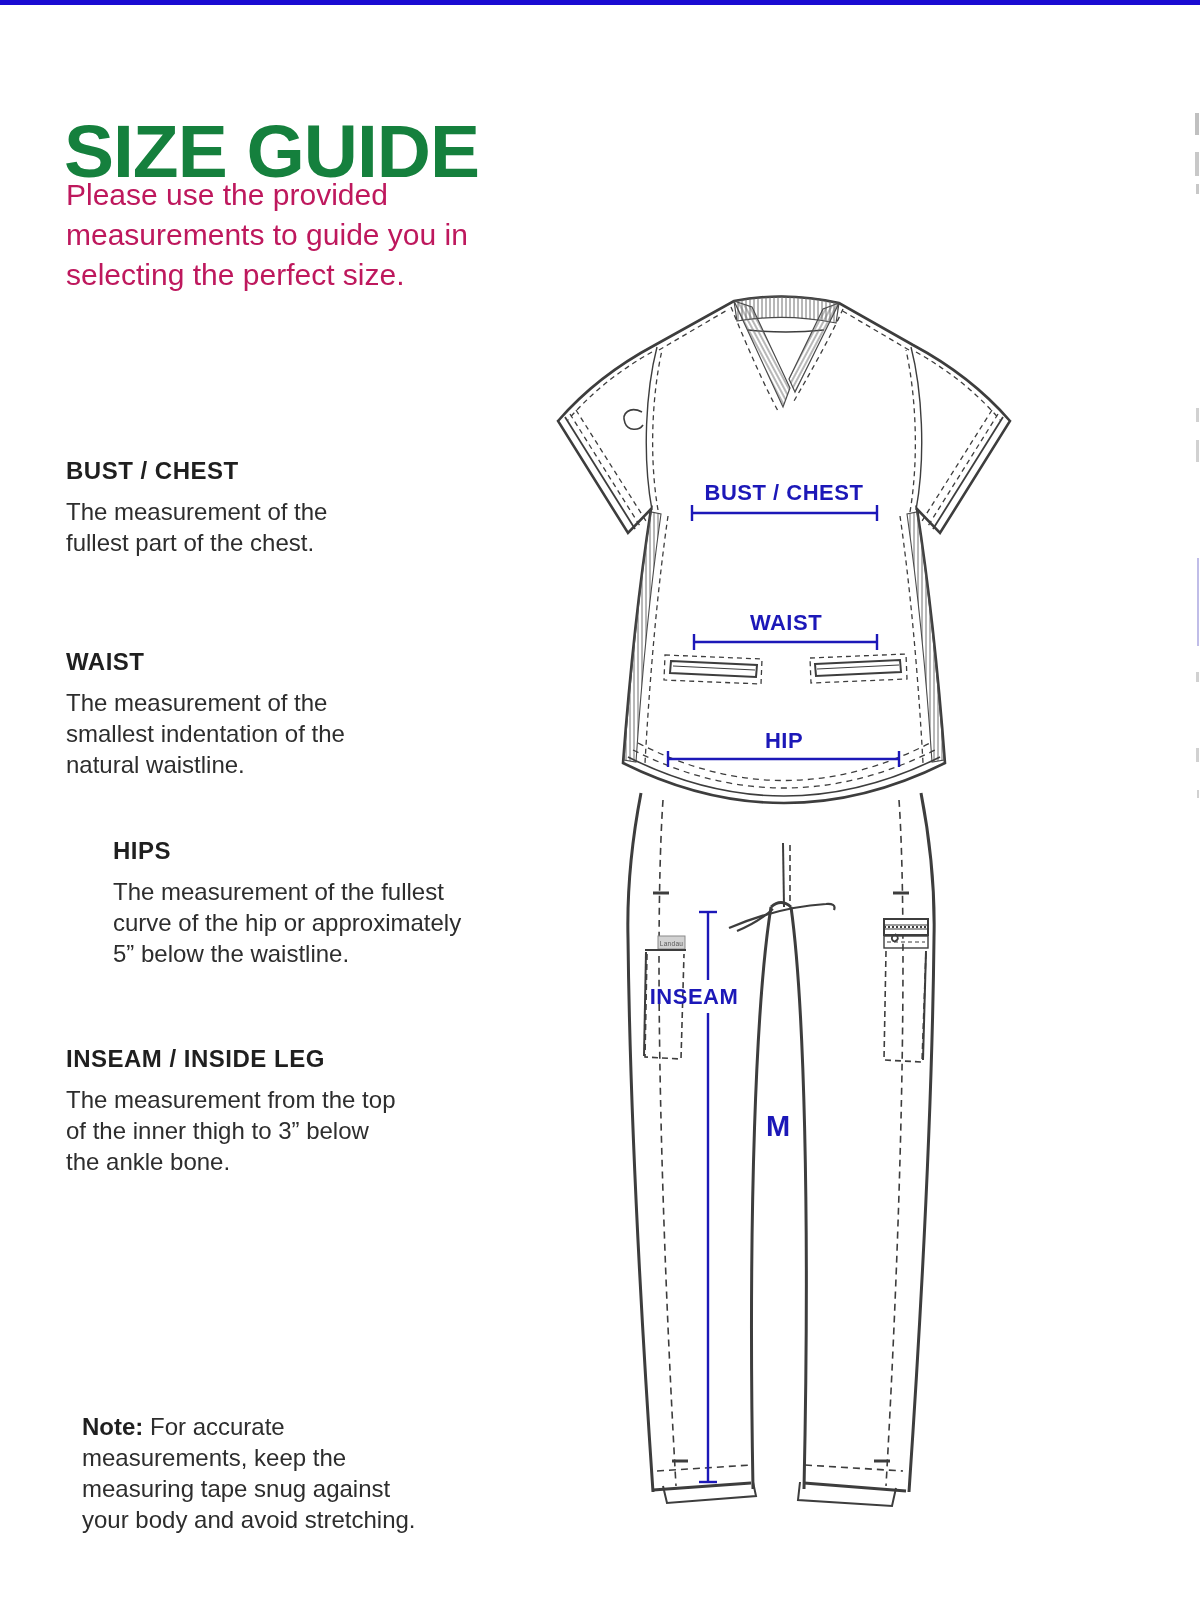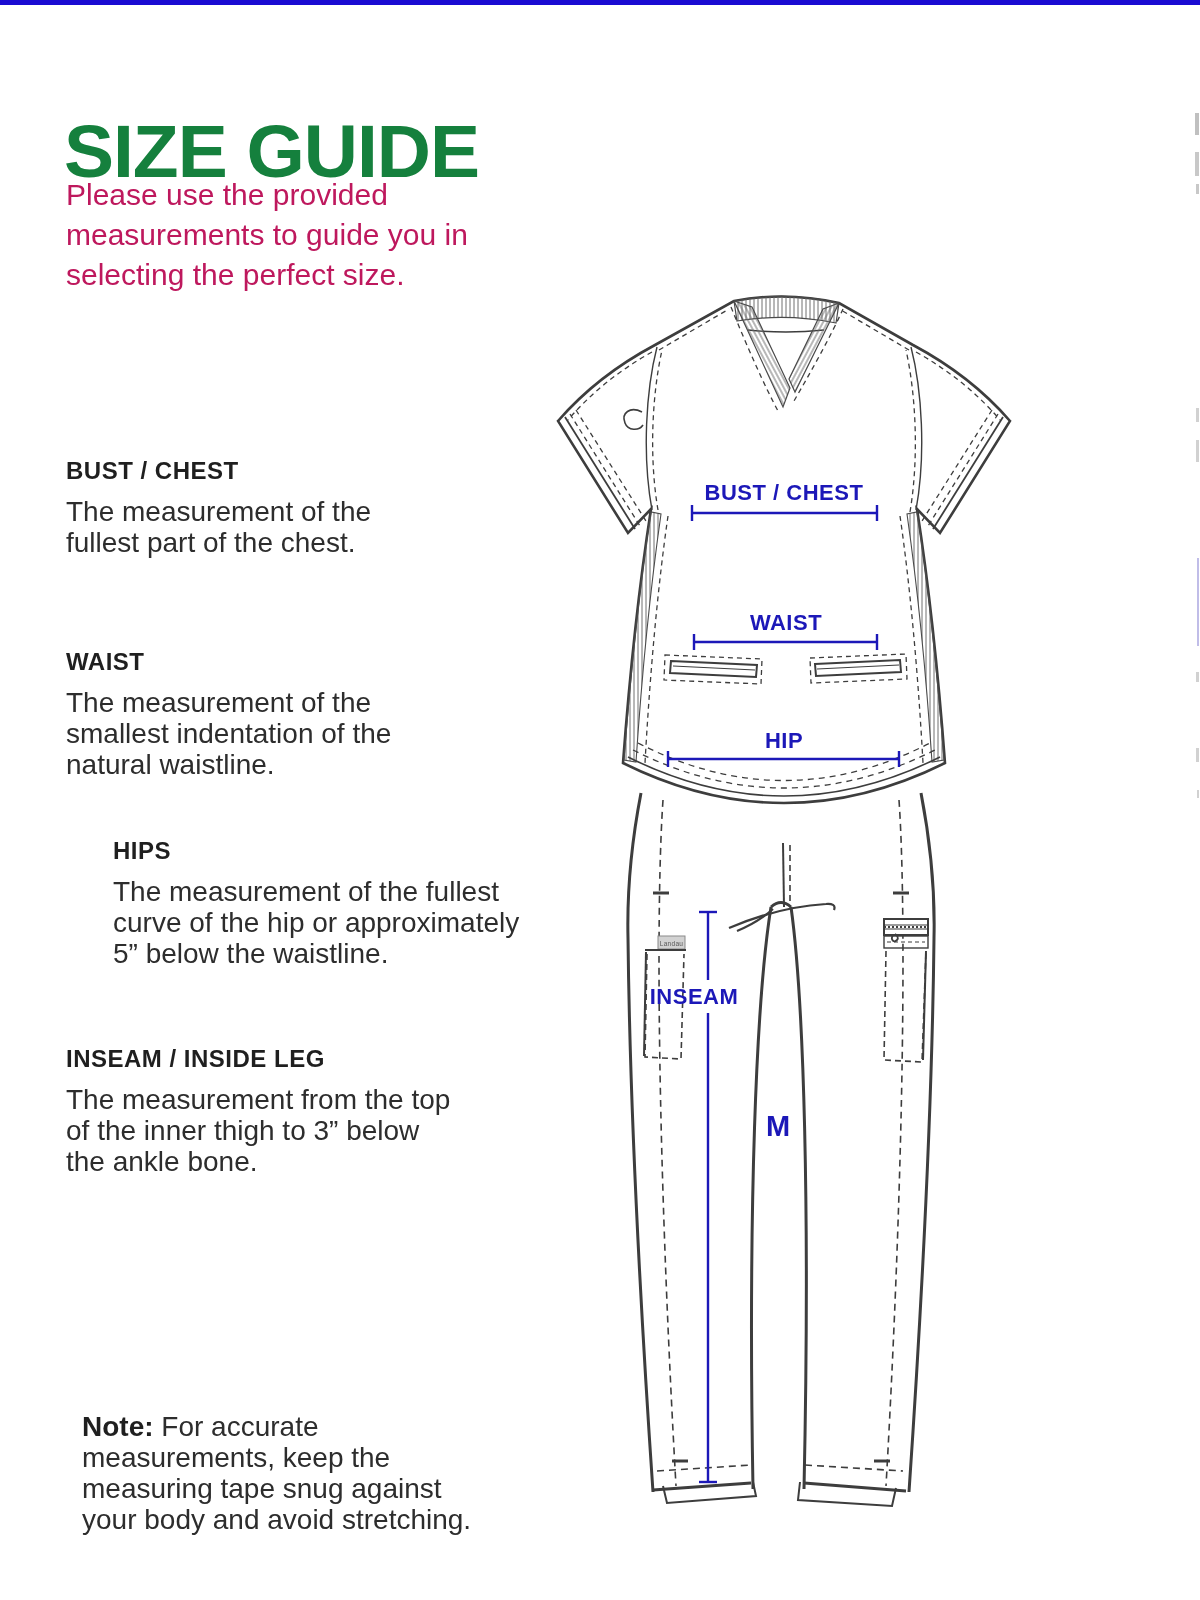--- a/index.html
+++ b/index.html
@@ -22,21 +22,21 @@
     position:absolute;left:66px;top:175px;width:480px;
     font-size:30px;line-height:40px;color:#be185d;
     white-space:pre-line;margin:0;
   }
   .sec{position:absolute;left:66px;width:460px;}
   .sec h3{
     margin:0;font-size:24px;font-weight:700;letter-spacing:0.5px;
     line-height:1.2;color:#1f1f1f;white-space:nowrap;
   }
   .sec p,.note p{
-    margin:10px 0 0 0;font-size:28px;line-height:31px;color:#2d2d2d;
+    margin:10px 0 0 0;font-size:24px;line-height:31px;color:#2d2d2d;
     white-space:pre-line;
   }
   .sec-bust{top:457px;}
   .sec-waist{top:648px;}
   .sec-hips{top:837px;margin-left:47px;}
   .sec-inseam{top:1045px;}
   .note{position:absolute;left:66px;top:1395px;width:470px;}
   .note p{margin:16px;}
   .note strong{font-weight:700;color:#1f1f1f;}
   .note span{white-space:pre-line;}

